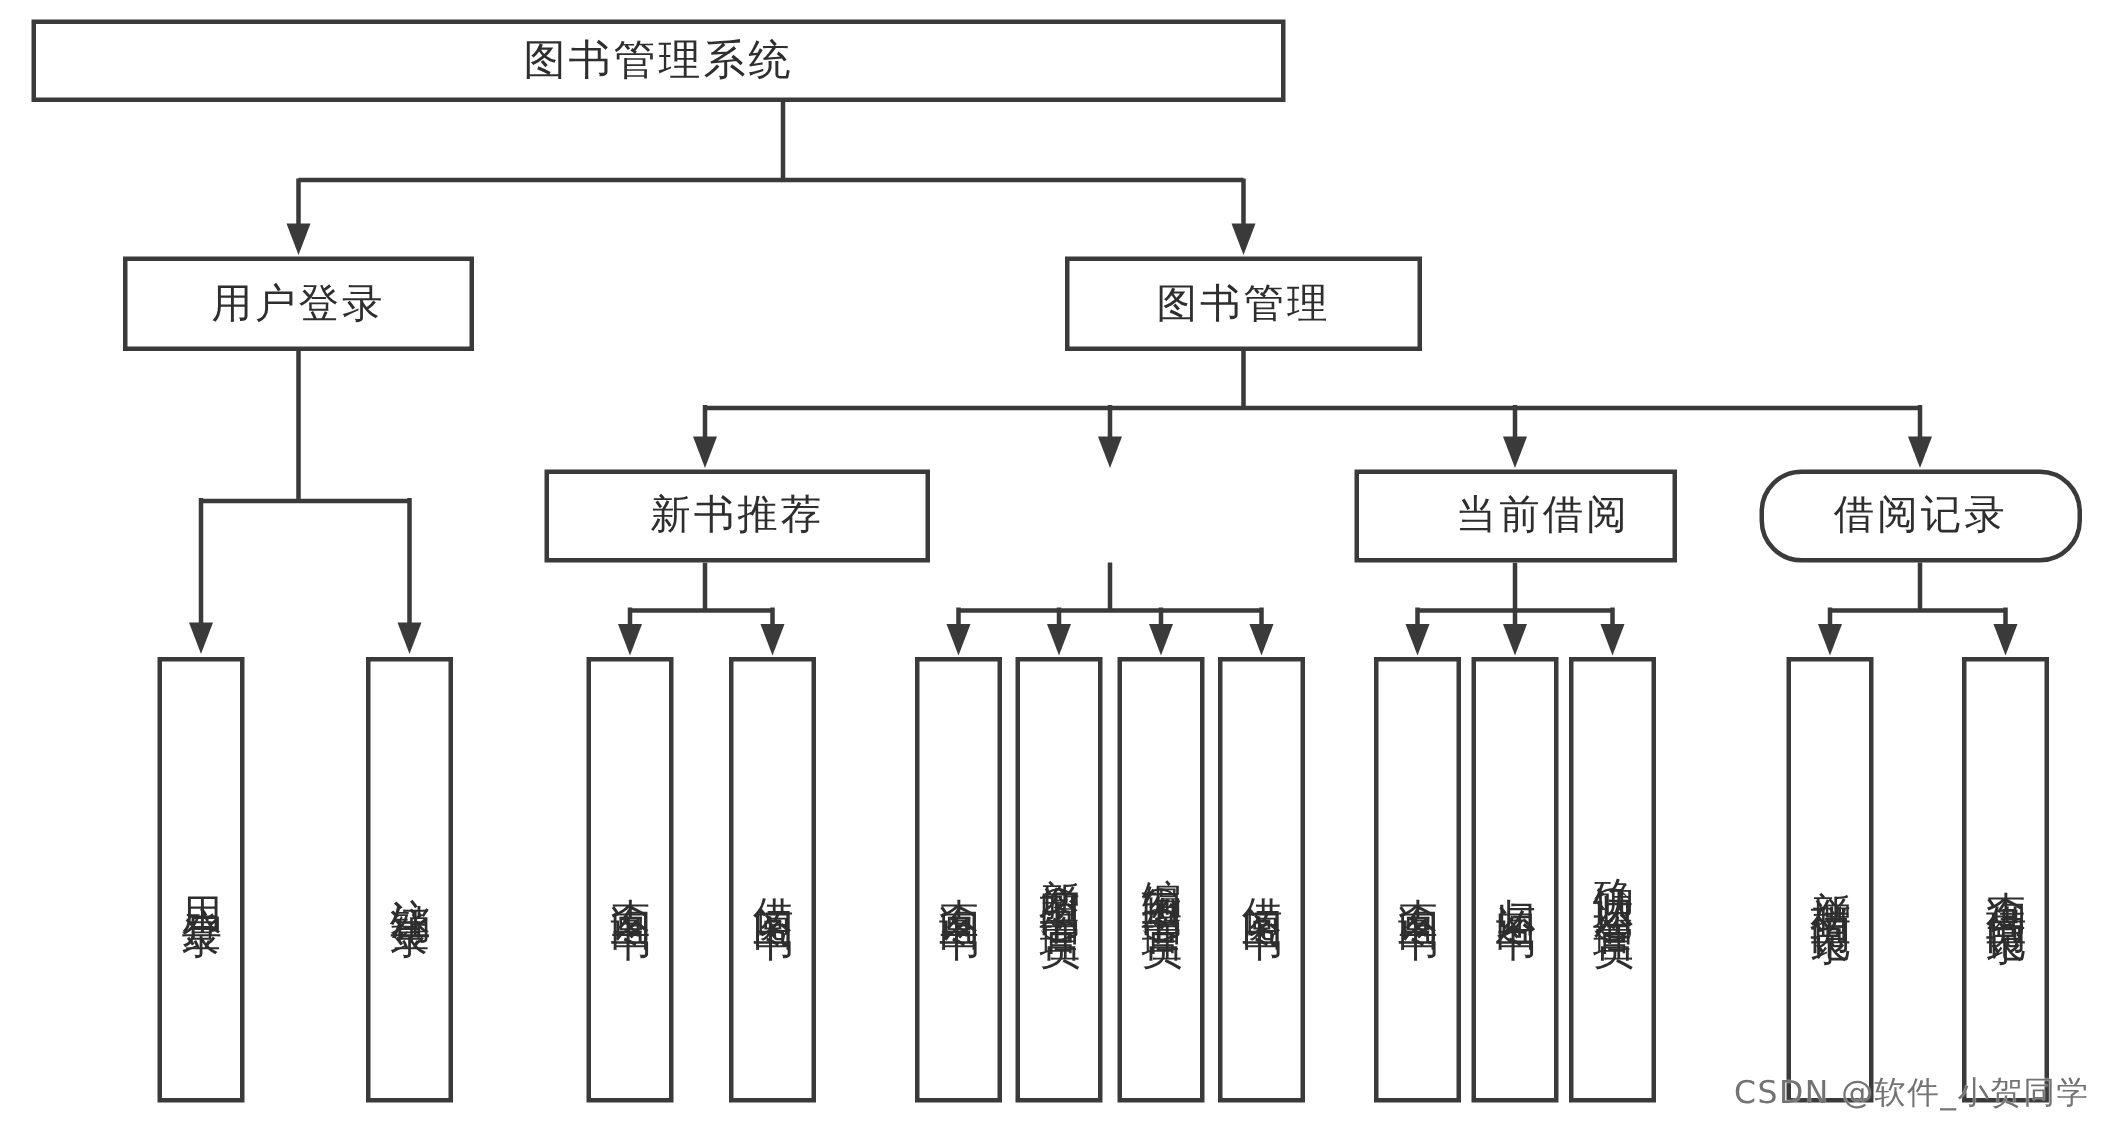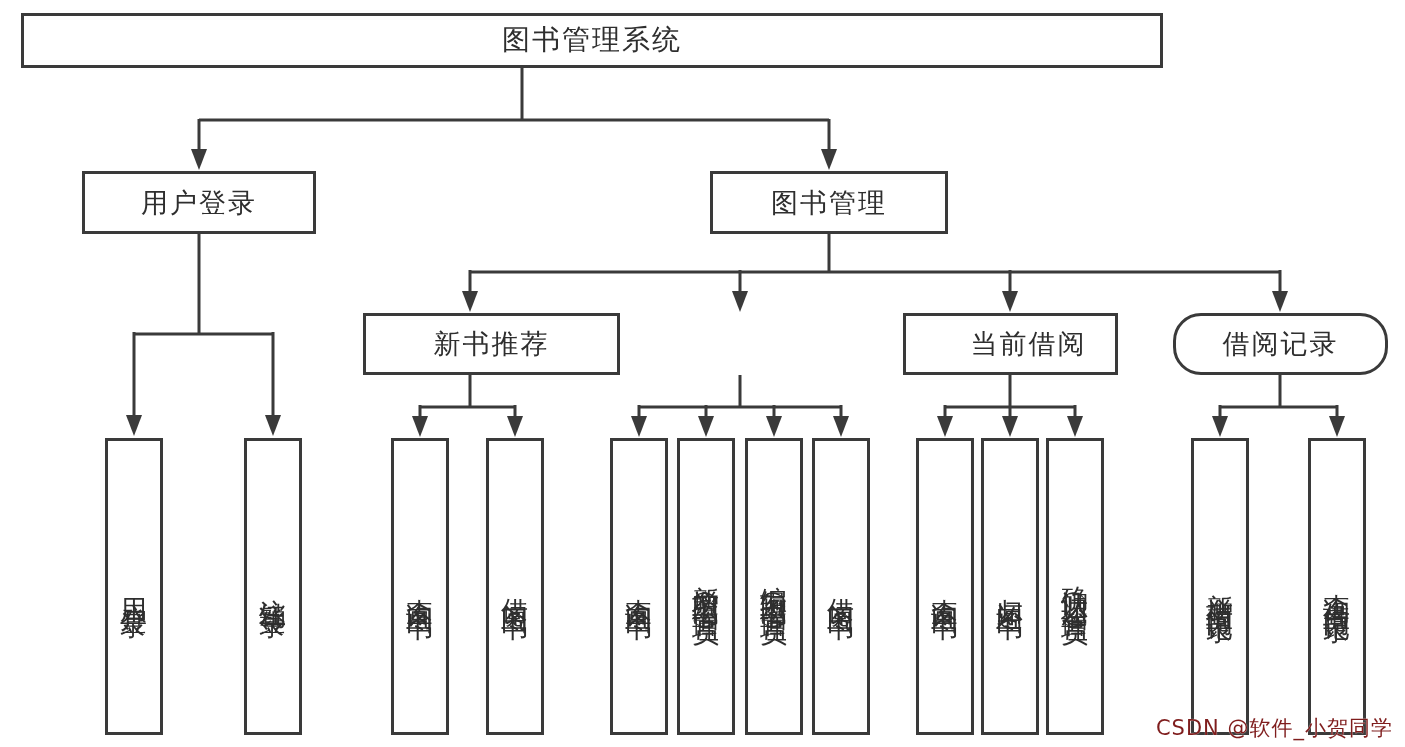--- a/index.html
+++ b/index.html
@@ -39,21 +39,21 @@
     font-size: 27px;
     letter-spacing: 5px;
     line-height: 1;
     white-space: normal;
   }
   .watermark {
     position: absolute;
     right: 12px;
     bottom: 5px;
     font-size: 21px;
-    color: #7f1d1d;
+    color: #737373;
     letter-spacing: 1px;
     z-index: 5;
     text-shadow: 0 0 1px #ffffff;
   }
 </style>
 </head>
 <body>
 
 <div class="canvas">
 
@@ -83,21 +83,21 @@
       <polygon points="766,416 782,416 774,437"></polygon>
       <polygon points="833,416 849,416 841,437"></polygon>
       <polygon points="937,416 953,416 945,437"></polygon>
       <polygon points="1002,416 1018,416 1010,437"></polygon>
       <polygon points="1067,416 1083,416 1075,437"></polygon>
       <polygon points="1212,416 1228,416 1220,437"></polygon>
       <polygon points="1329,416 1345,416 1337,437"></polygon>
     </g>
   </svg>
 
-  <div class="node root" style="left:21px; top:13px; width:1142px; height:55px;">
+  <div class="node root" style="left:21px; top:13px; width:836px; height:55px;">
     <span class="lbl">图书管理系统</span>
   </div>
 
   <div class="node" style="left:82px; top:171px; width:234px; height:63px;">
     <span class="lbl">用户登录</span>
   </div>
   <div class="node" style="left:710px; top:171px; width:238px; height:63px;align-items:center;">
     <span class="lbl">图书管理</span>
   </div>
 

